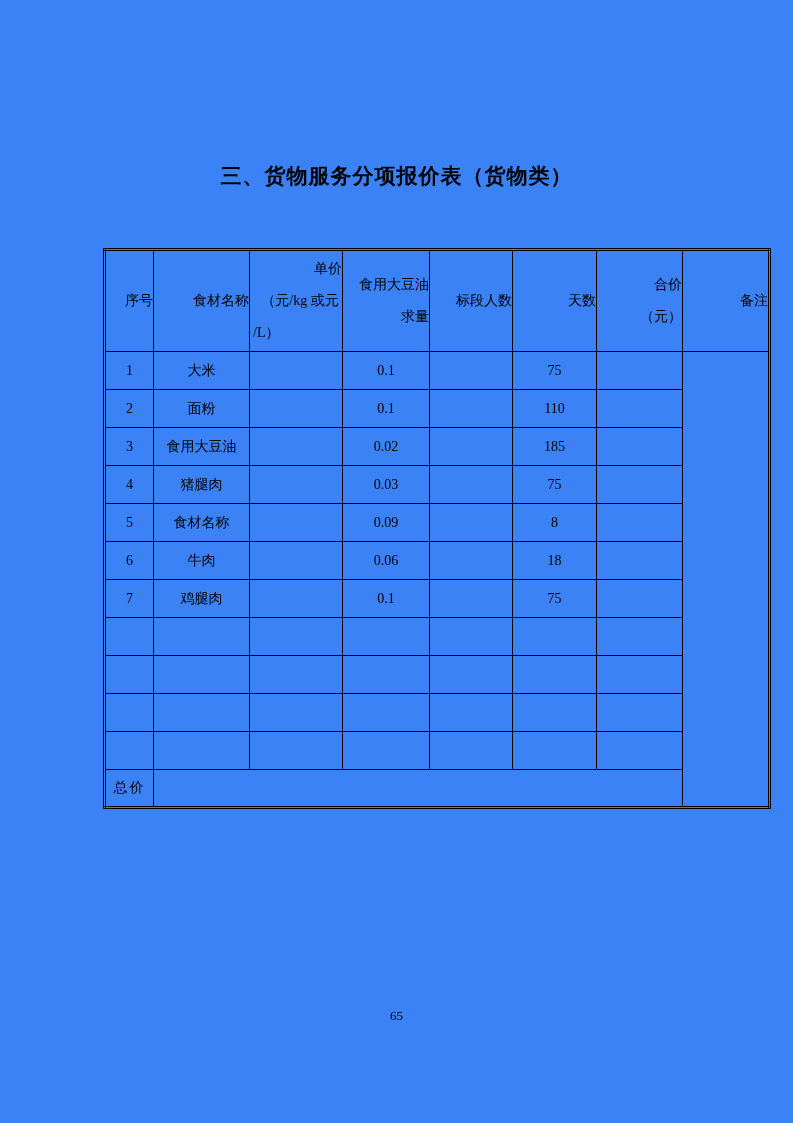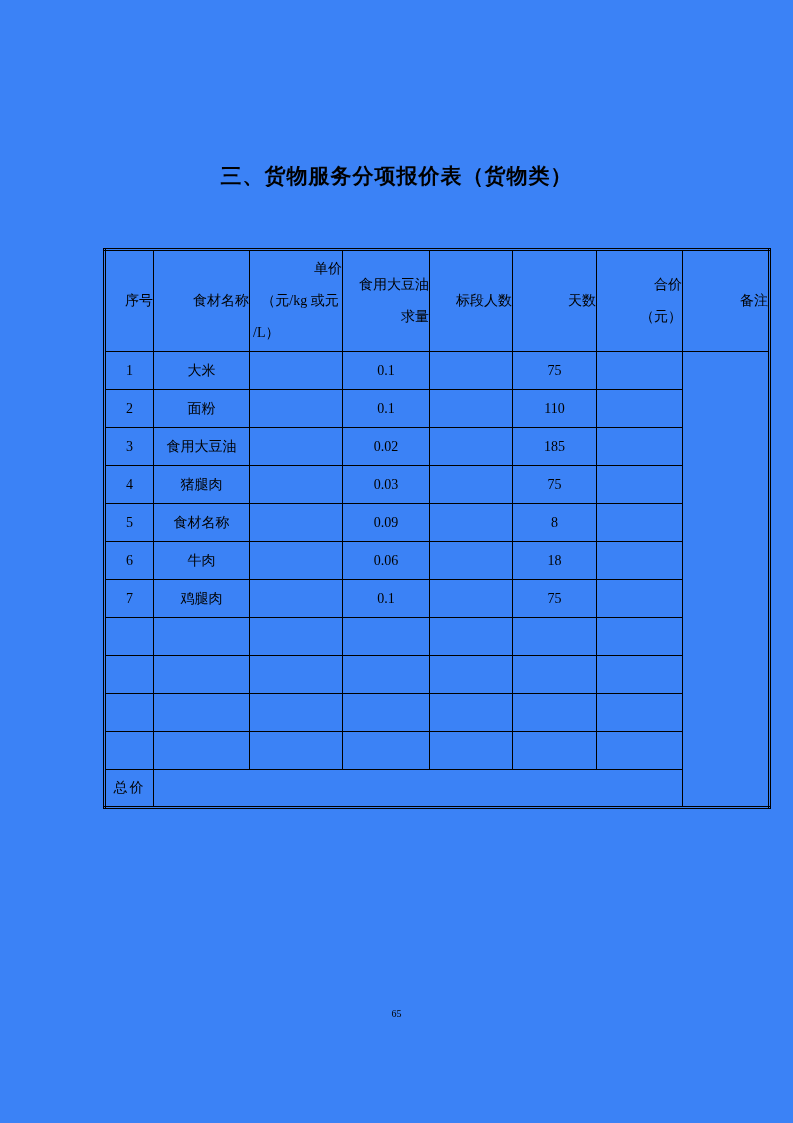--- a/index.html
+++ b/index.html
@@ -67,21 +67,21 @@
   td.total-label {
     font-weight: bold;
     letter-spacing: 2px;
   }
   .page-number {
     position: absolute;
     top: 1008px;
     left: 0;
     width: 100%;
     text-align: center;
-    font-size: 10px;
+    font-size: 13px;
   }
 </style>
 </head>
 <body>
 
 <div class="page">
 
   <div class="doc-title">三、货物服务分项报价表（货物类）</div>
 
   <div class="table-wrap">

